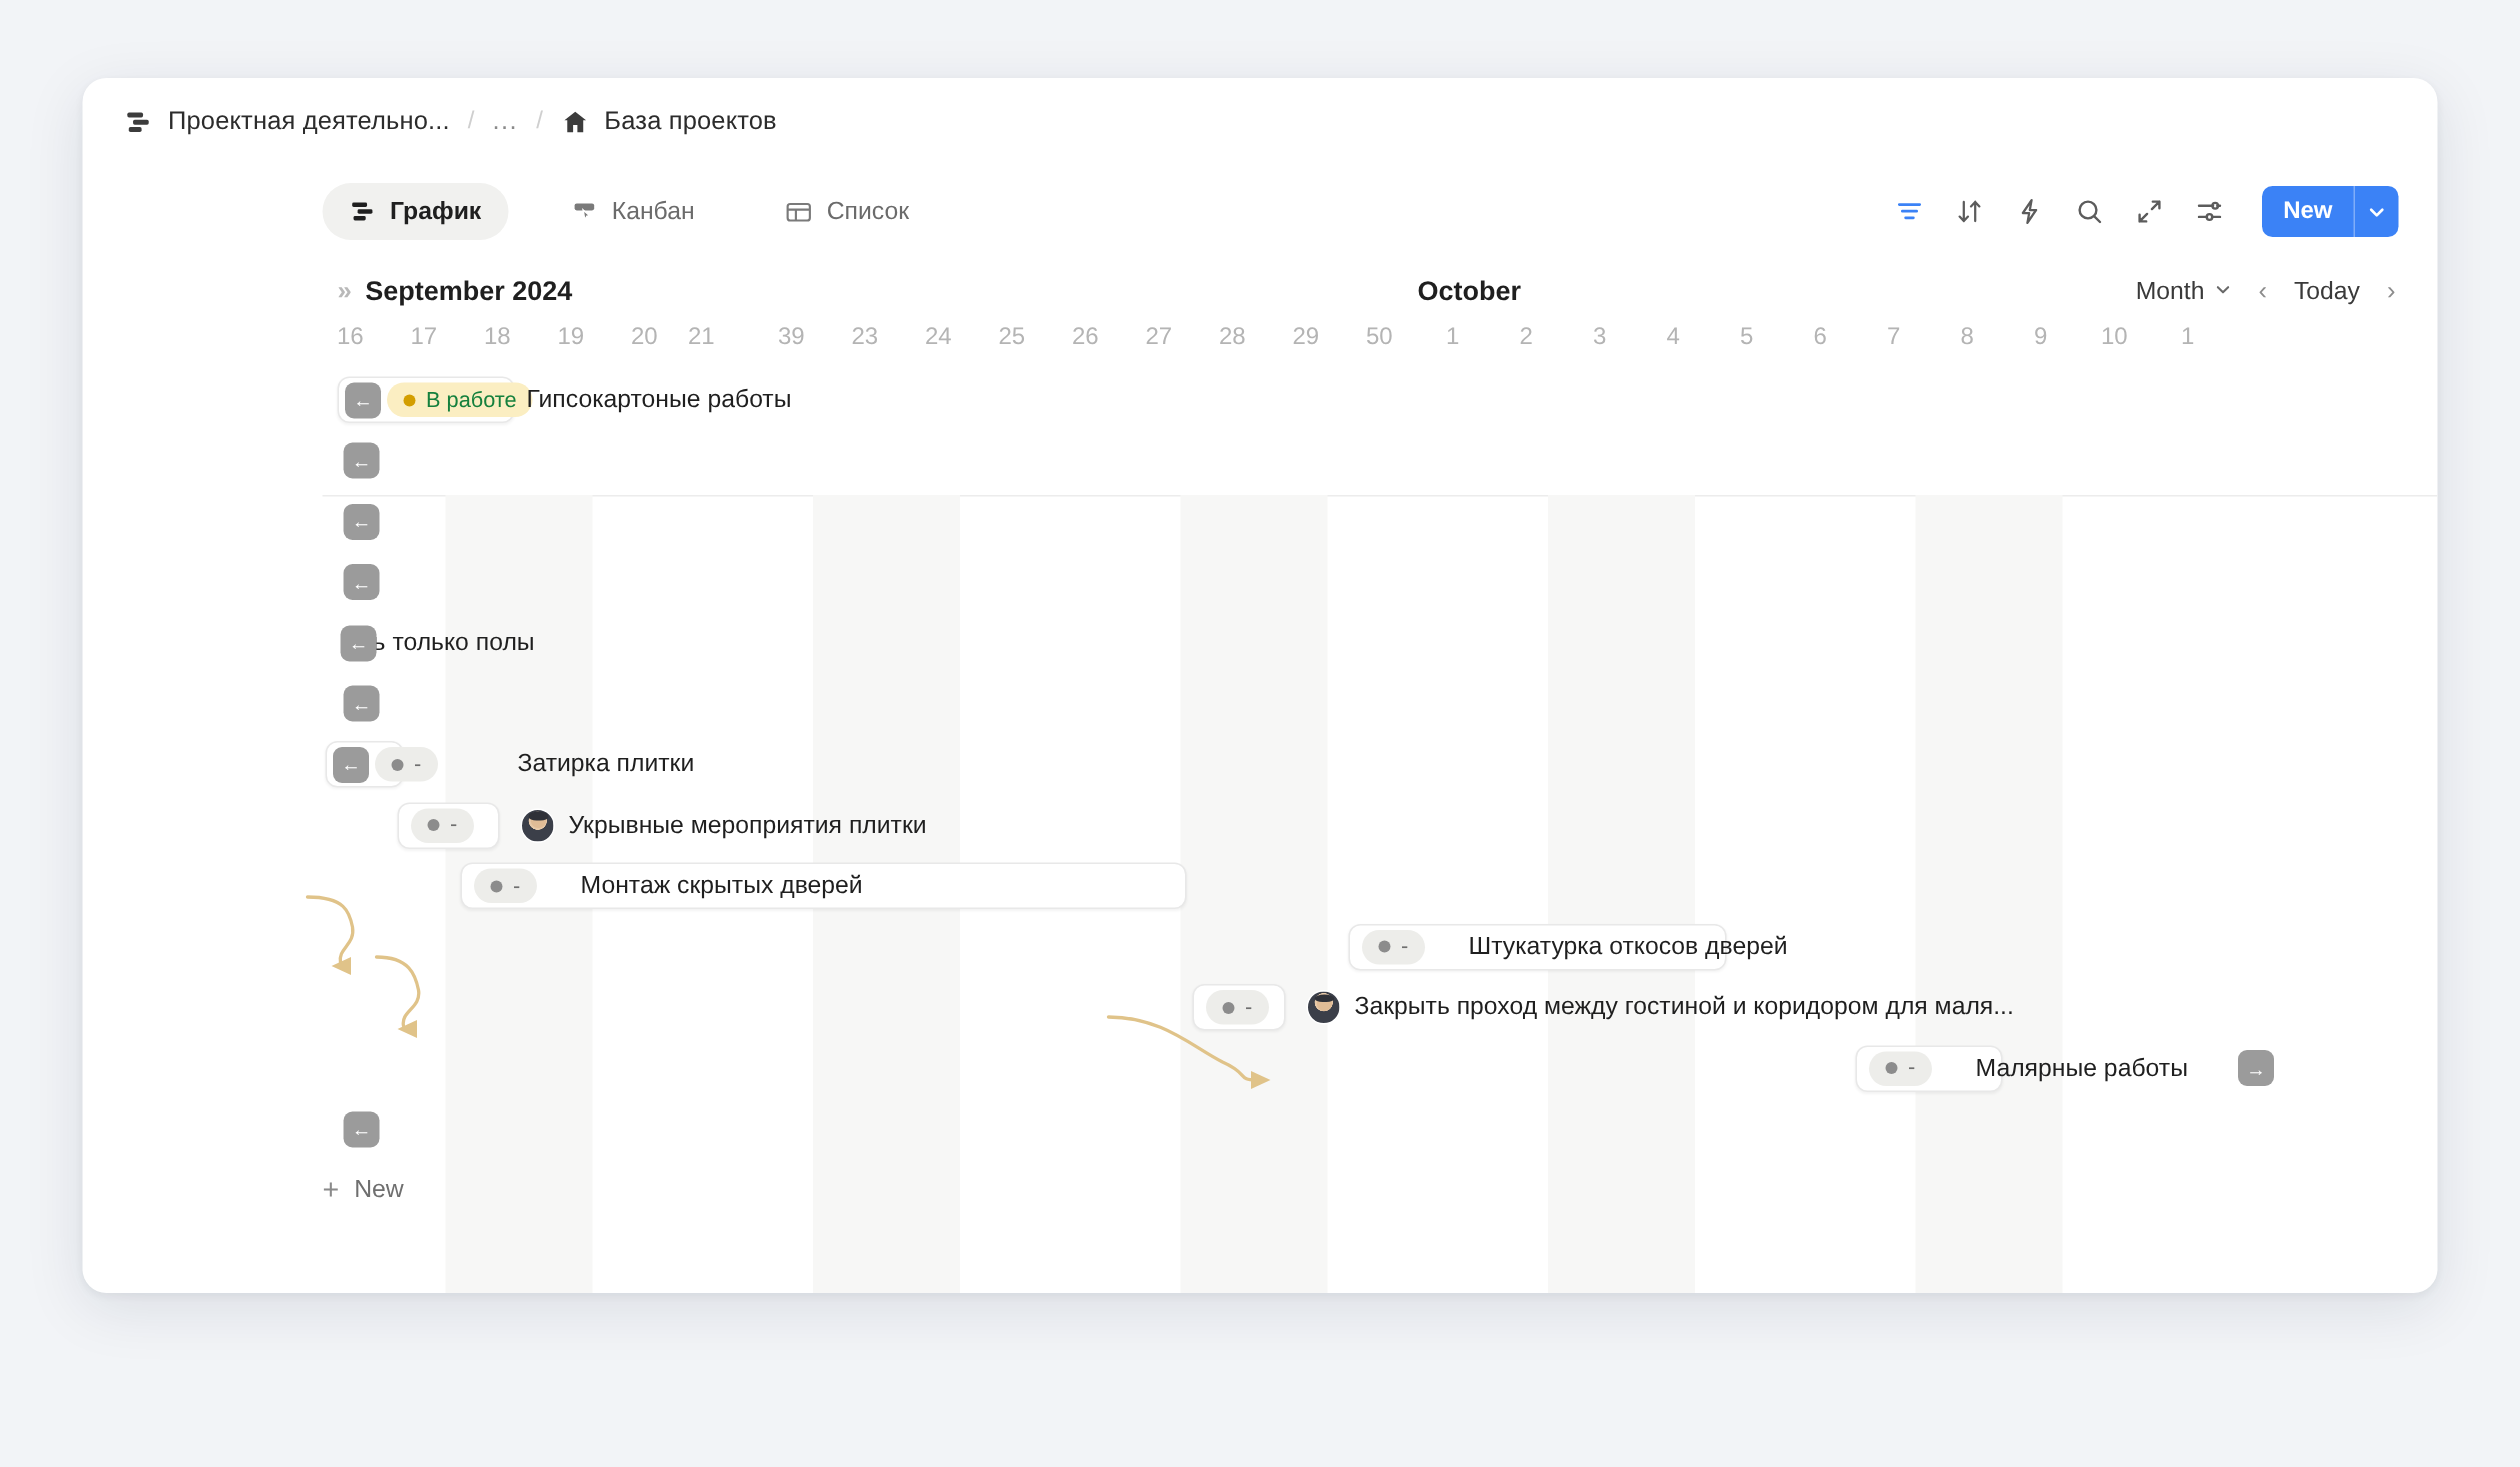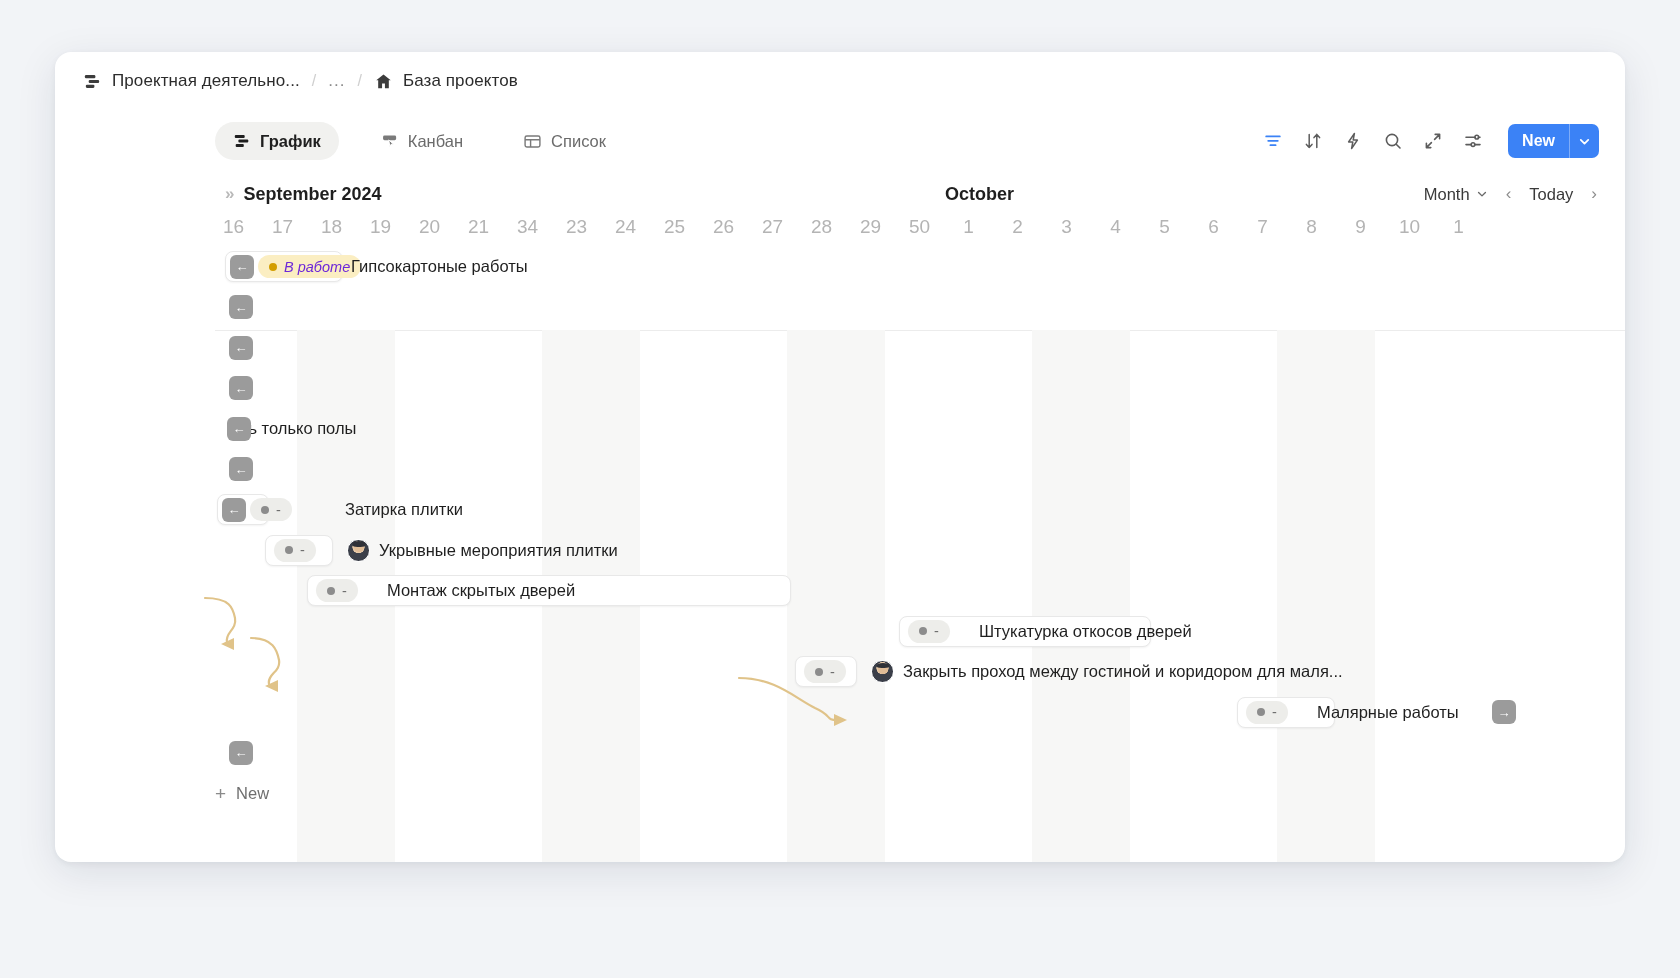--- a/index.html
+++ b/index.html
@@ -97,21 +97,21 @@
     position: absolute; right: 26px; top: 0; height: 44px;
     display: flex; align-items: center; gap: 16px;
   }
   .seg { font-size: 16.5px; color: #3a3a3a; display: flex; align-items: center; gap: 6px; cursor: pointer; }
   .arrowbtn { color: #8d8d8d; font-size: 17px; cursor: pointer; padding: 0 2px; }
 
   .tl-days { position: relative; height: 30px; }
   .day {
     position: absolute; top: 0;
     width: 49px; text-align: center;
-    font-size: 19px; color: #b4b4b4;
+    font-size: 16px; color: #b4b4b4;
   }
   .tl-rule {
     position: absolute; left: 160px; right: 0; top: 278px;
     height: 1px; background: #ececec;
   }
 
   .grid-layer { position: absolute; left: 160px; top: 278px; right: 0; bottom: 0; overflow: hidden; }
   .weekend { position: absolute; top: 0; bottom: 0; width: 98px; background: #f7f7f6; }
 
   .rows { position: relative; }
@@ -136,21 +136,21 @@
     display: flex; align-items: center; justify-content: center;
     font-size: 13px; flex: 0 0 auto;
     margin: 0 4px;
     z-index: 4; cursor: ew-resize;
   }
   .badge {
     display: inline-flex; align-items: center; gap: 7px;
     height: 23px; padding: 0 11px; border-radius: 12px;
     font-size: 14.5px;
   }
-  .badge.work { background: #fbeec2; color: #6d28d9; font-style: italic; }
+  .badge.work { background: #fbeec2; color: #15803d; }
   .badge.empty { background: #ededea; color: #6f6f6f; }
   .dot { width: 8px; height: 8px; border-radius: 50%; display: inline-block; }
   .dot.amber { background: #d39e00; }
   .dot.gray { background: #8c8c8c; }
   .task-title {
     font-size: 16.5px; color: #1f1f1f; margin-left: 12px; white-space: nowrap;
   }
   .task-title.outside { position: absolute; }
   .avatar {
     width: 23px; height: 23px; border-radius: 50%;
@@ -306,22 +306,22 @@
         <span class="arrowbtn">›</span>
       </div>
     </div>
 
     <div class="tl-days" id="days">
         <div class="day" style="left: -6px;">16</div>
         <div class="day" style="left: 43px;">17</div>
         <div class="day" style="left: 92px;">18</div>
         <div class="day" style="left: 141px;">19</div>
         <div class="day" style="left: 190px;">20</div>
-        <div class="day" style="left: 239px;">21</div>
-        <div class="day" style="left: 288px;">34</div>
+        <div class="day" style="left: 228px;">21</div>
+        <div class="day" style="left: 288px;">39</div>
         <div class="day" style="left: 337px;">23</div>
         <div class="day" style="left: 386px;">24</div>
         <div class="day" style="left: 435px;">25</div>
         <div class="day" style="left: 484px;">26</div>
         <div class="day" style="left: 533px;">27</div>
         <div class="day" style="left: 582px;">28</div>
         <div class="day" style="left: 631px;">29</div>
         <div class="day" style="left: 680px;">50</div>
         <div class="day" style="left: 729px;">1</div>
         <div class="day" style="left: 778px;">2</div>

